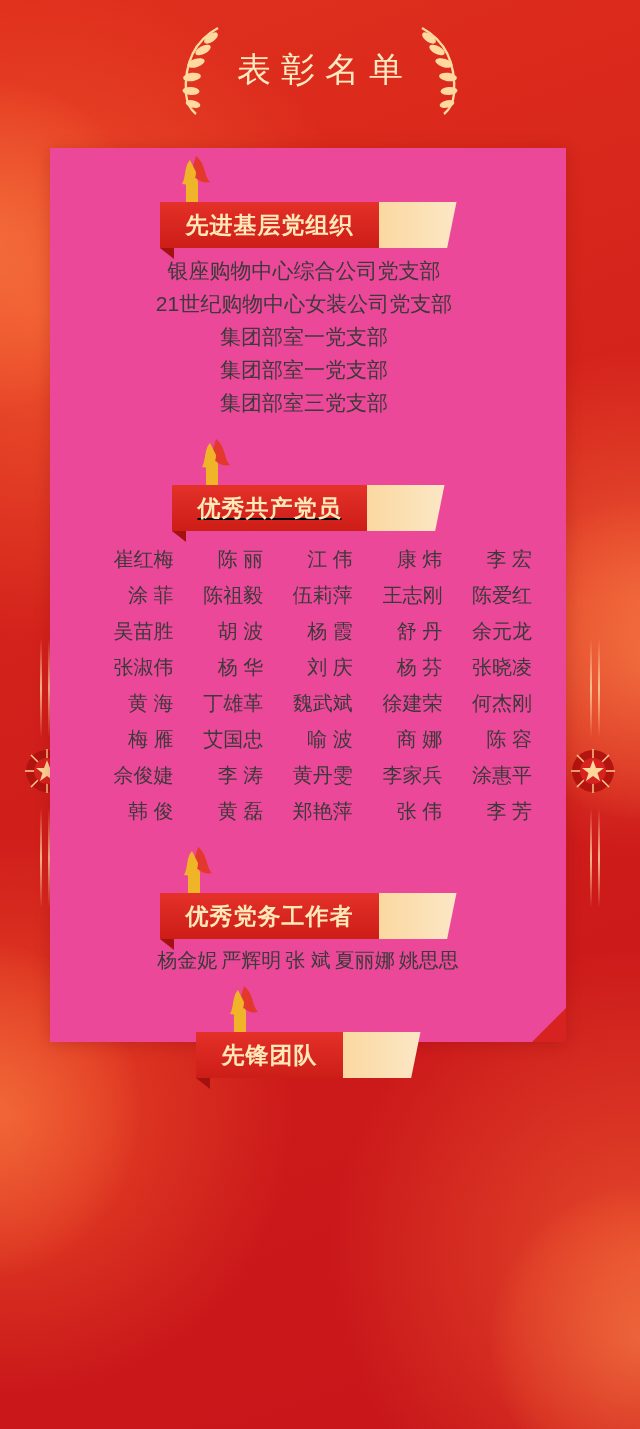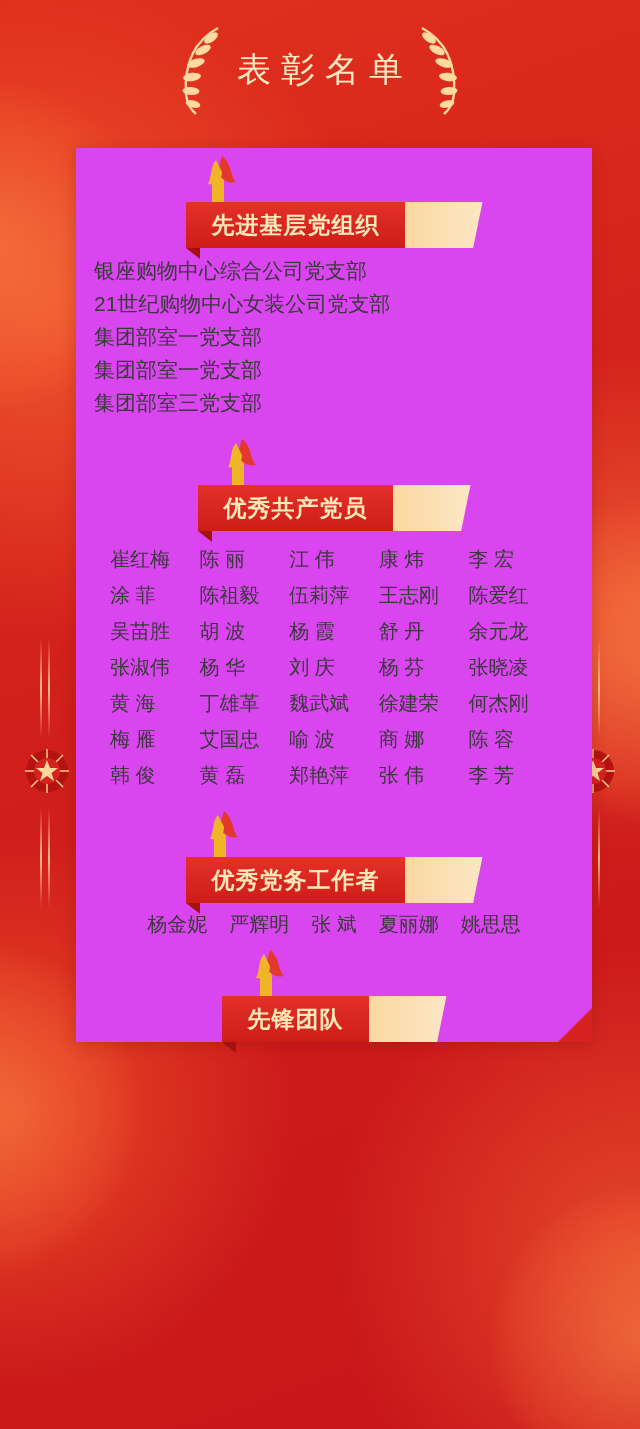--- a/index.html
+++ b/index.html
@@ -65,25 +65,25 @@
     letter-spacing: 10px;
     font-weight: normal;
     color: #ffe9c0;
     text-indent: 10px;
     white-space: nowrap;
   }
 
   
   .card {
     position: absolute;
-    left: 76px;
+    left: 50px;
     top: 148px;
     width: 516px;
     height: 894px;
-    background: #d946ef;
+    background: #ec4899;
     box-shadow: 0 2px 14px rgba(120, 10, 10, 0.25);
   }
   .card-corner {
     position: absolute;
     right: 0;
     bottom: 0;
     width: 0;
     height: 0;
     border-left: 34px solid transparent;
     border-bottom: 34px solid #d6231f;
@@ -139,49 +139,49 @@
     position: absolute;
     bottom: 18px;
     width: 64px;
     height: 80px;
     pointer-events: none;
   }
 
   
   .names-block {
     padding: 6px 26px 0 18px;
-    text-align: left;
+    text-align: center;
     color: #3b3b3b;
   }
   .name-line {
     font-size: 21px;
     line-height: 33px;
     color: #3a3a3a;
     white-space: nowrap;
   }
   .name-grid {
     padding: 10px 34px 0 34px;
   }
   .name-row {
     display: flex;
     justify-content: space-between;
     font-size: 20px;
     line-height: 36px;
     color: #3a3a3a;
   }
   .name-cell {
     flex: 1 1 0;
-    text-align: left;
+    text-align: right;
     white-space: nowrap;
   }
   .names-inline {
     padding: 8px 30px 0 30px;
     display: flex;
     justify-content: center;
-    gap: 22px;
+    gap: 4px;
     font-size: 20px;
     color: #3a3a3a;
   }
 
   
   .side-orn {
     position: absolute;
     top: 630px;
     width: 58px;
     height: 290px;
@@ -298,21 +298,21 @@
     <div class="names-block">
       <div class="name-line">银座购物中心综合公司党支部</div>
       <div class="name-line">21世纪购物中心女装公司党支部</div>
       <div class="name-line">集团部室一党支部</div>
       <div class="name-line">集团部室一党支部</div>
       <div class="name-line">集团部室三党支部</div>
     </div>
   </div>
 
   <div class="section">
-    <div class="banner-wrap" style="height:112px;">
+    <div class="banner-wrap" style="height:112px;text-decoration:underline;">
       <svg class="emblem" style="left:130px;" viewBox="0 0 64 80">
         <path d="M36 6 C46 14 44 26 50 32 C40 34 34 28 32 20 Z" fill="#e3392c"></path>
         <path d="M30 10 C24 16 26 28 22 34 C32 36 36 30 36 22 Z" fill="#f0b429"></path>
         <rect x="26" y="28" width="12" height="44" rx="4" fill="#f0b429"></rect>
         <rect x="22" y="62" width="20" height="12" rx="3" fill="#e3392c"></rect>
       </svg>
       <div class="banner">
         <span class="ribbon-tail"></span>
         <div class="ribbon-main">优秀共产党员</div>
         <div class="ribbon-fade"></div>
@@ -353,20 +353,27 @@
         <span class="name-cell">魏武斌</span>
         <span class="name-cell">徐建荣</span>
         <span class="name-cell">何杰刚</span>
       </div>
       <div class="name-row">
         <span class="name-cell">梅 雁</span>
         <span class="name-cell">艾国忠</span>
         <span class="name-cell">喻 波</span>
         <span class="name-cell">商 娜</span>
         <span class="name-cell">陈 容</span>
+      </div>
+      <div class="name-row">
+        <span class="name-cell">佘俊婕</span>
+        <span class="name-cell">李 涛</span>
+        <span class="name-cell">黄丹雯</span>
+        <span class="name-cell">李家兵</span>
+        <span class="name-cell">涂惠平</span>
       </div>
       <div class="name-row">
         <span class="name-cell">韩 俊</span>
         <span class="name-cell">黄 磊</span>
         <span class="name-cell">郑艳萍</span>
         <span class="name-cell">张 伟</span>
         <span class="name-cell">李 芳</span>
       </div>
     </div>
   </div>

